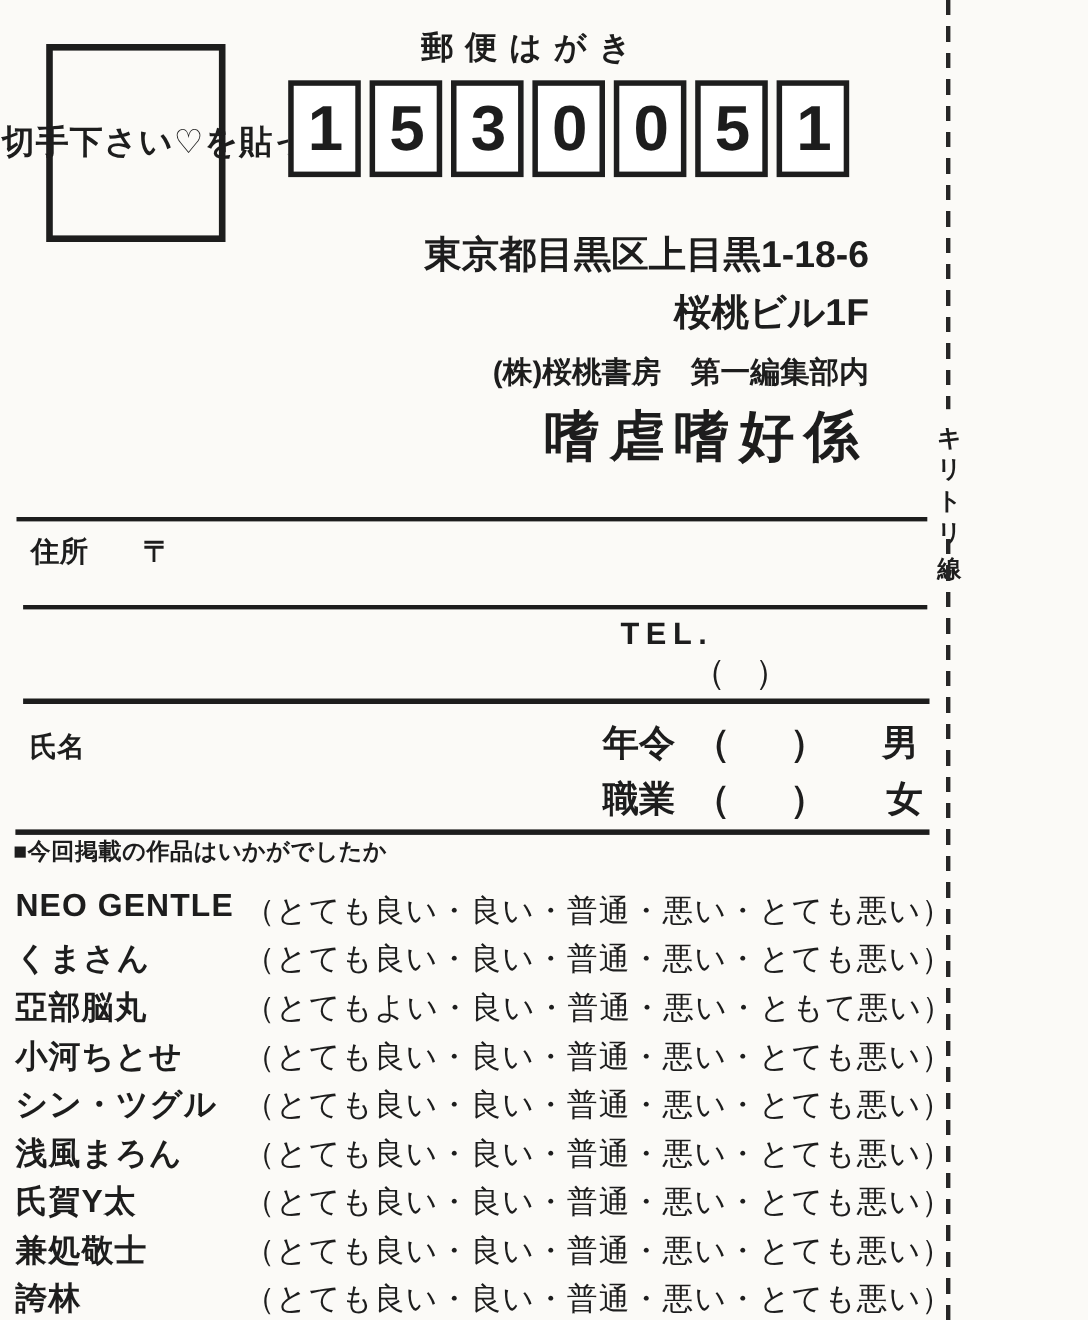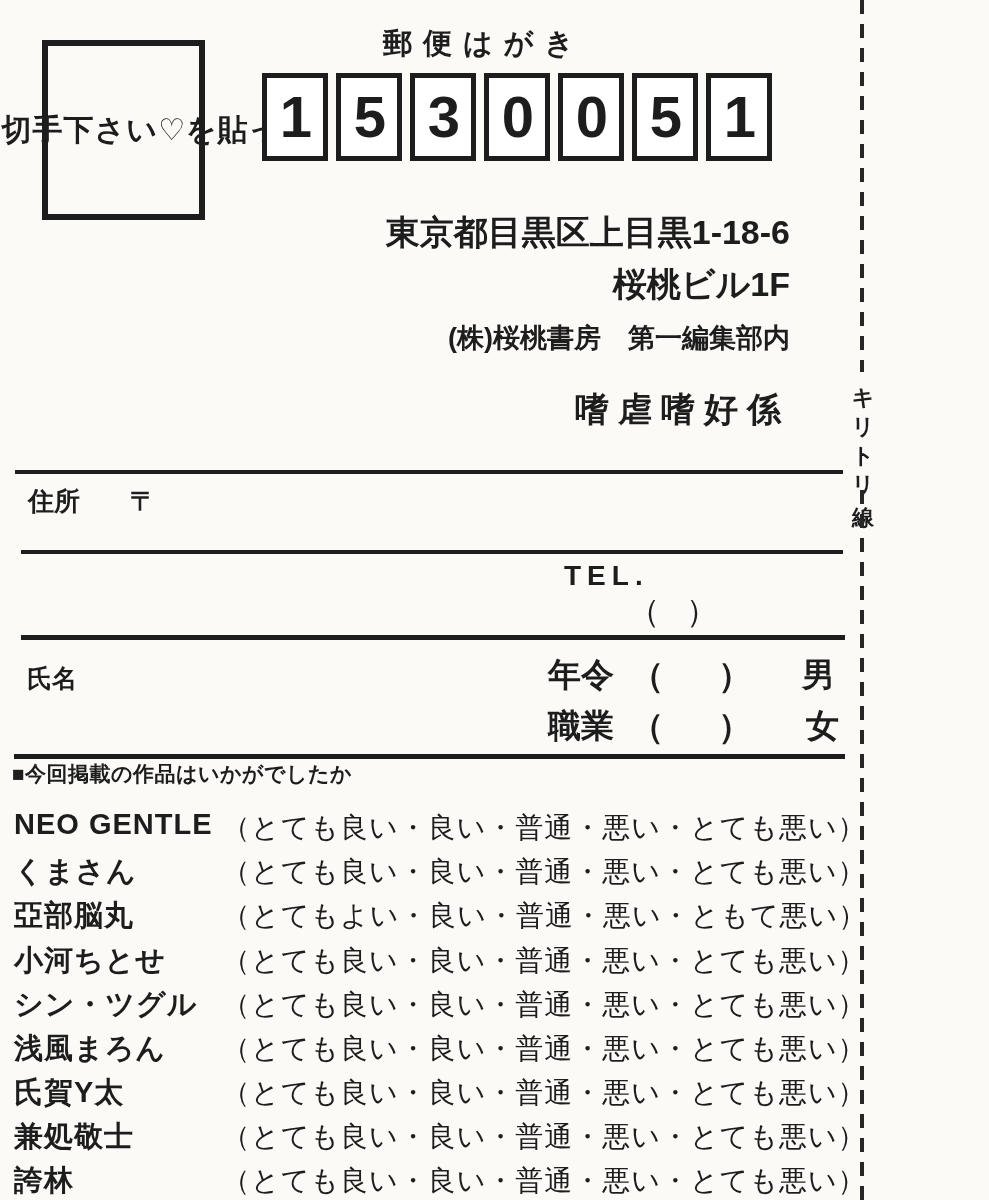--- a/index.html
+++ b/index.html
@@ -26,21 +26,21 @@
     width:66px;height:88px;border:5px solid #1d1d1d;box-sizing:border-box;
     display:flex;align-items:center;justify-content:center;background:#fff;
   }
   .postal-digit{font-size:58px;font-weight:900;line-height:1;letter-spacing:-2px;}
 
   
   .addr-block{left:150px;top:212px;width:640px;text-align:right;}
   .addr-1,.addr-2{font-size:34px;font-weight:600;line-height:40px;}
   .addr-2{margin-top:12px;}
   .addr-3{font-size:27px;font-weight:800;line-height:40px;margin-top:14px;}
-  .addr-4{font-size:34px;font-weight:900;line-height:54px;margin-top:24px;letter-spacing:9px;}
+  .addr-4{font-size:50px;font-weight:900;line-height:54px;margin-top:12px;letter-spacing:9px;}
 
   
   .rule{background:#1d1d1d;}
   .rule-1{left:15px;top:470px;width:828px;height:4px;}
   .rule-2{left:21px;top:550px;width:822px;height:4px;}
   .rule-3{left:21px;top:635px;width:824px;height:5px;}
   .rule-4{left:14px;top:754px;width:831px;height:5px;}
 
   
   .lbl{white-space:nowrap;}

